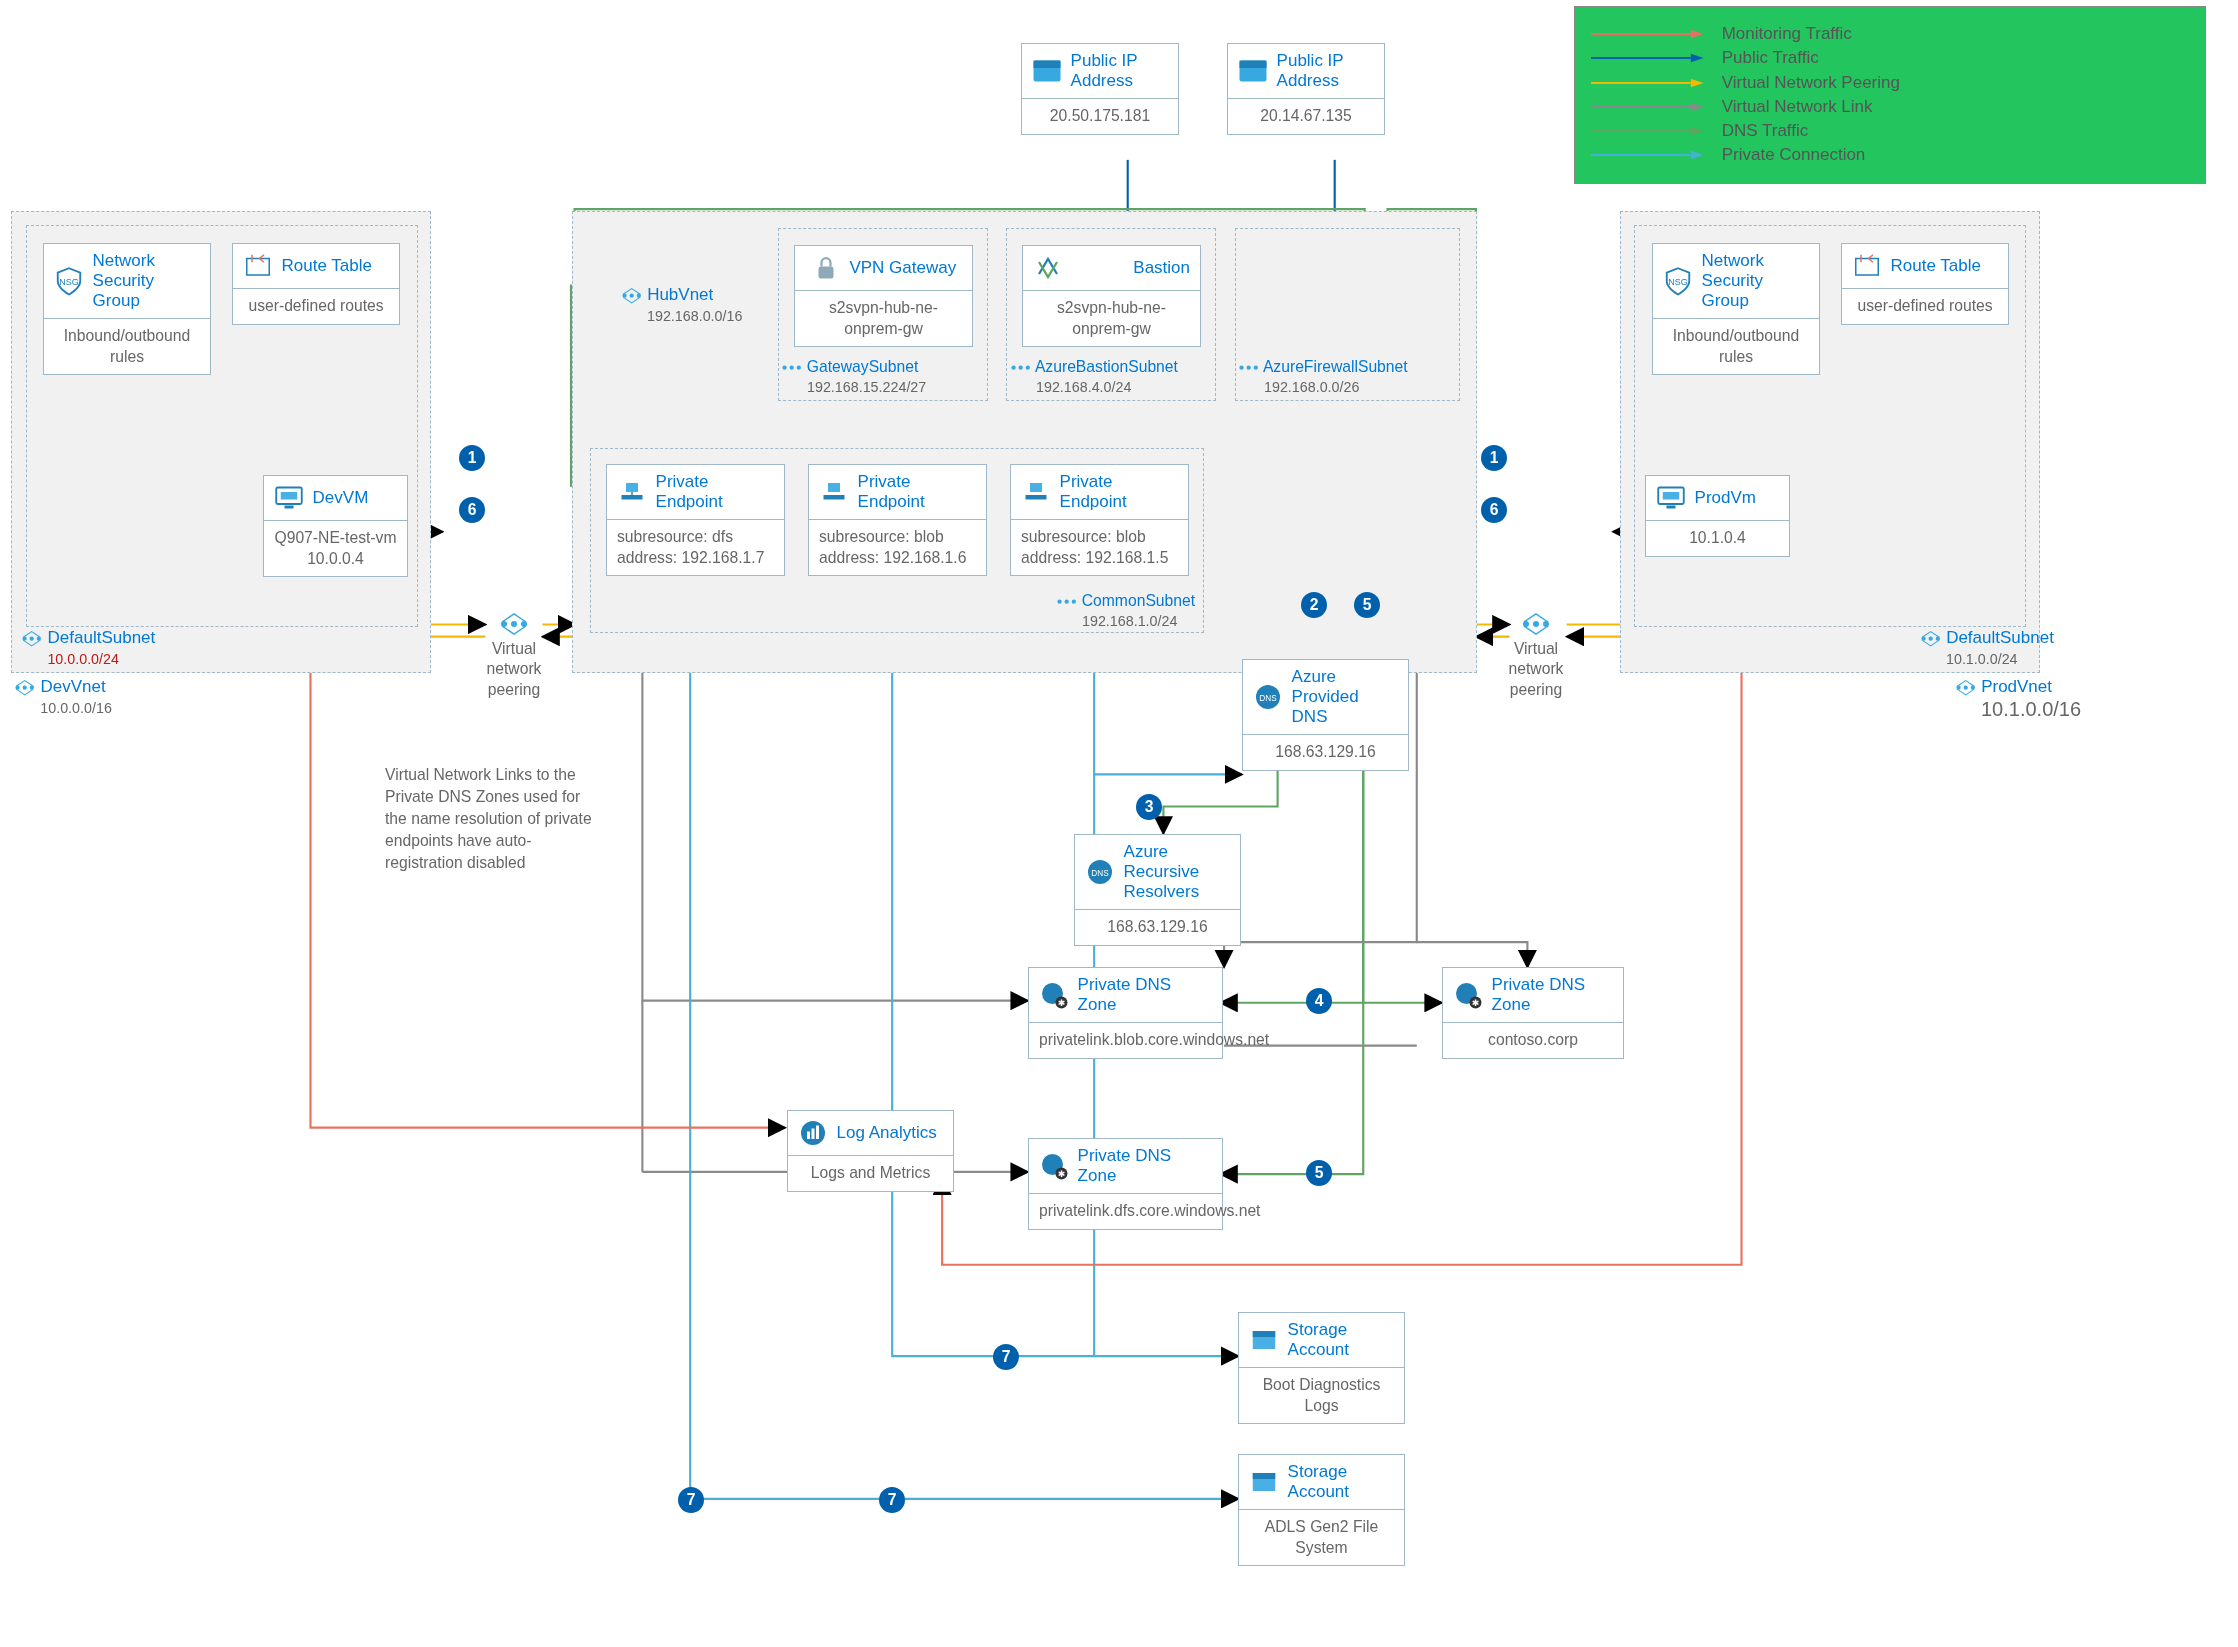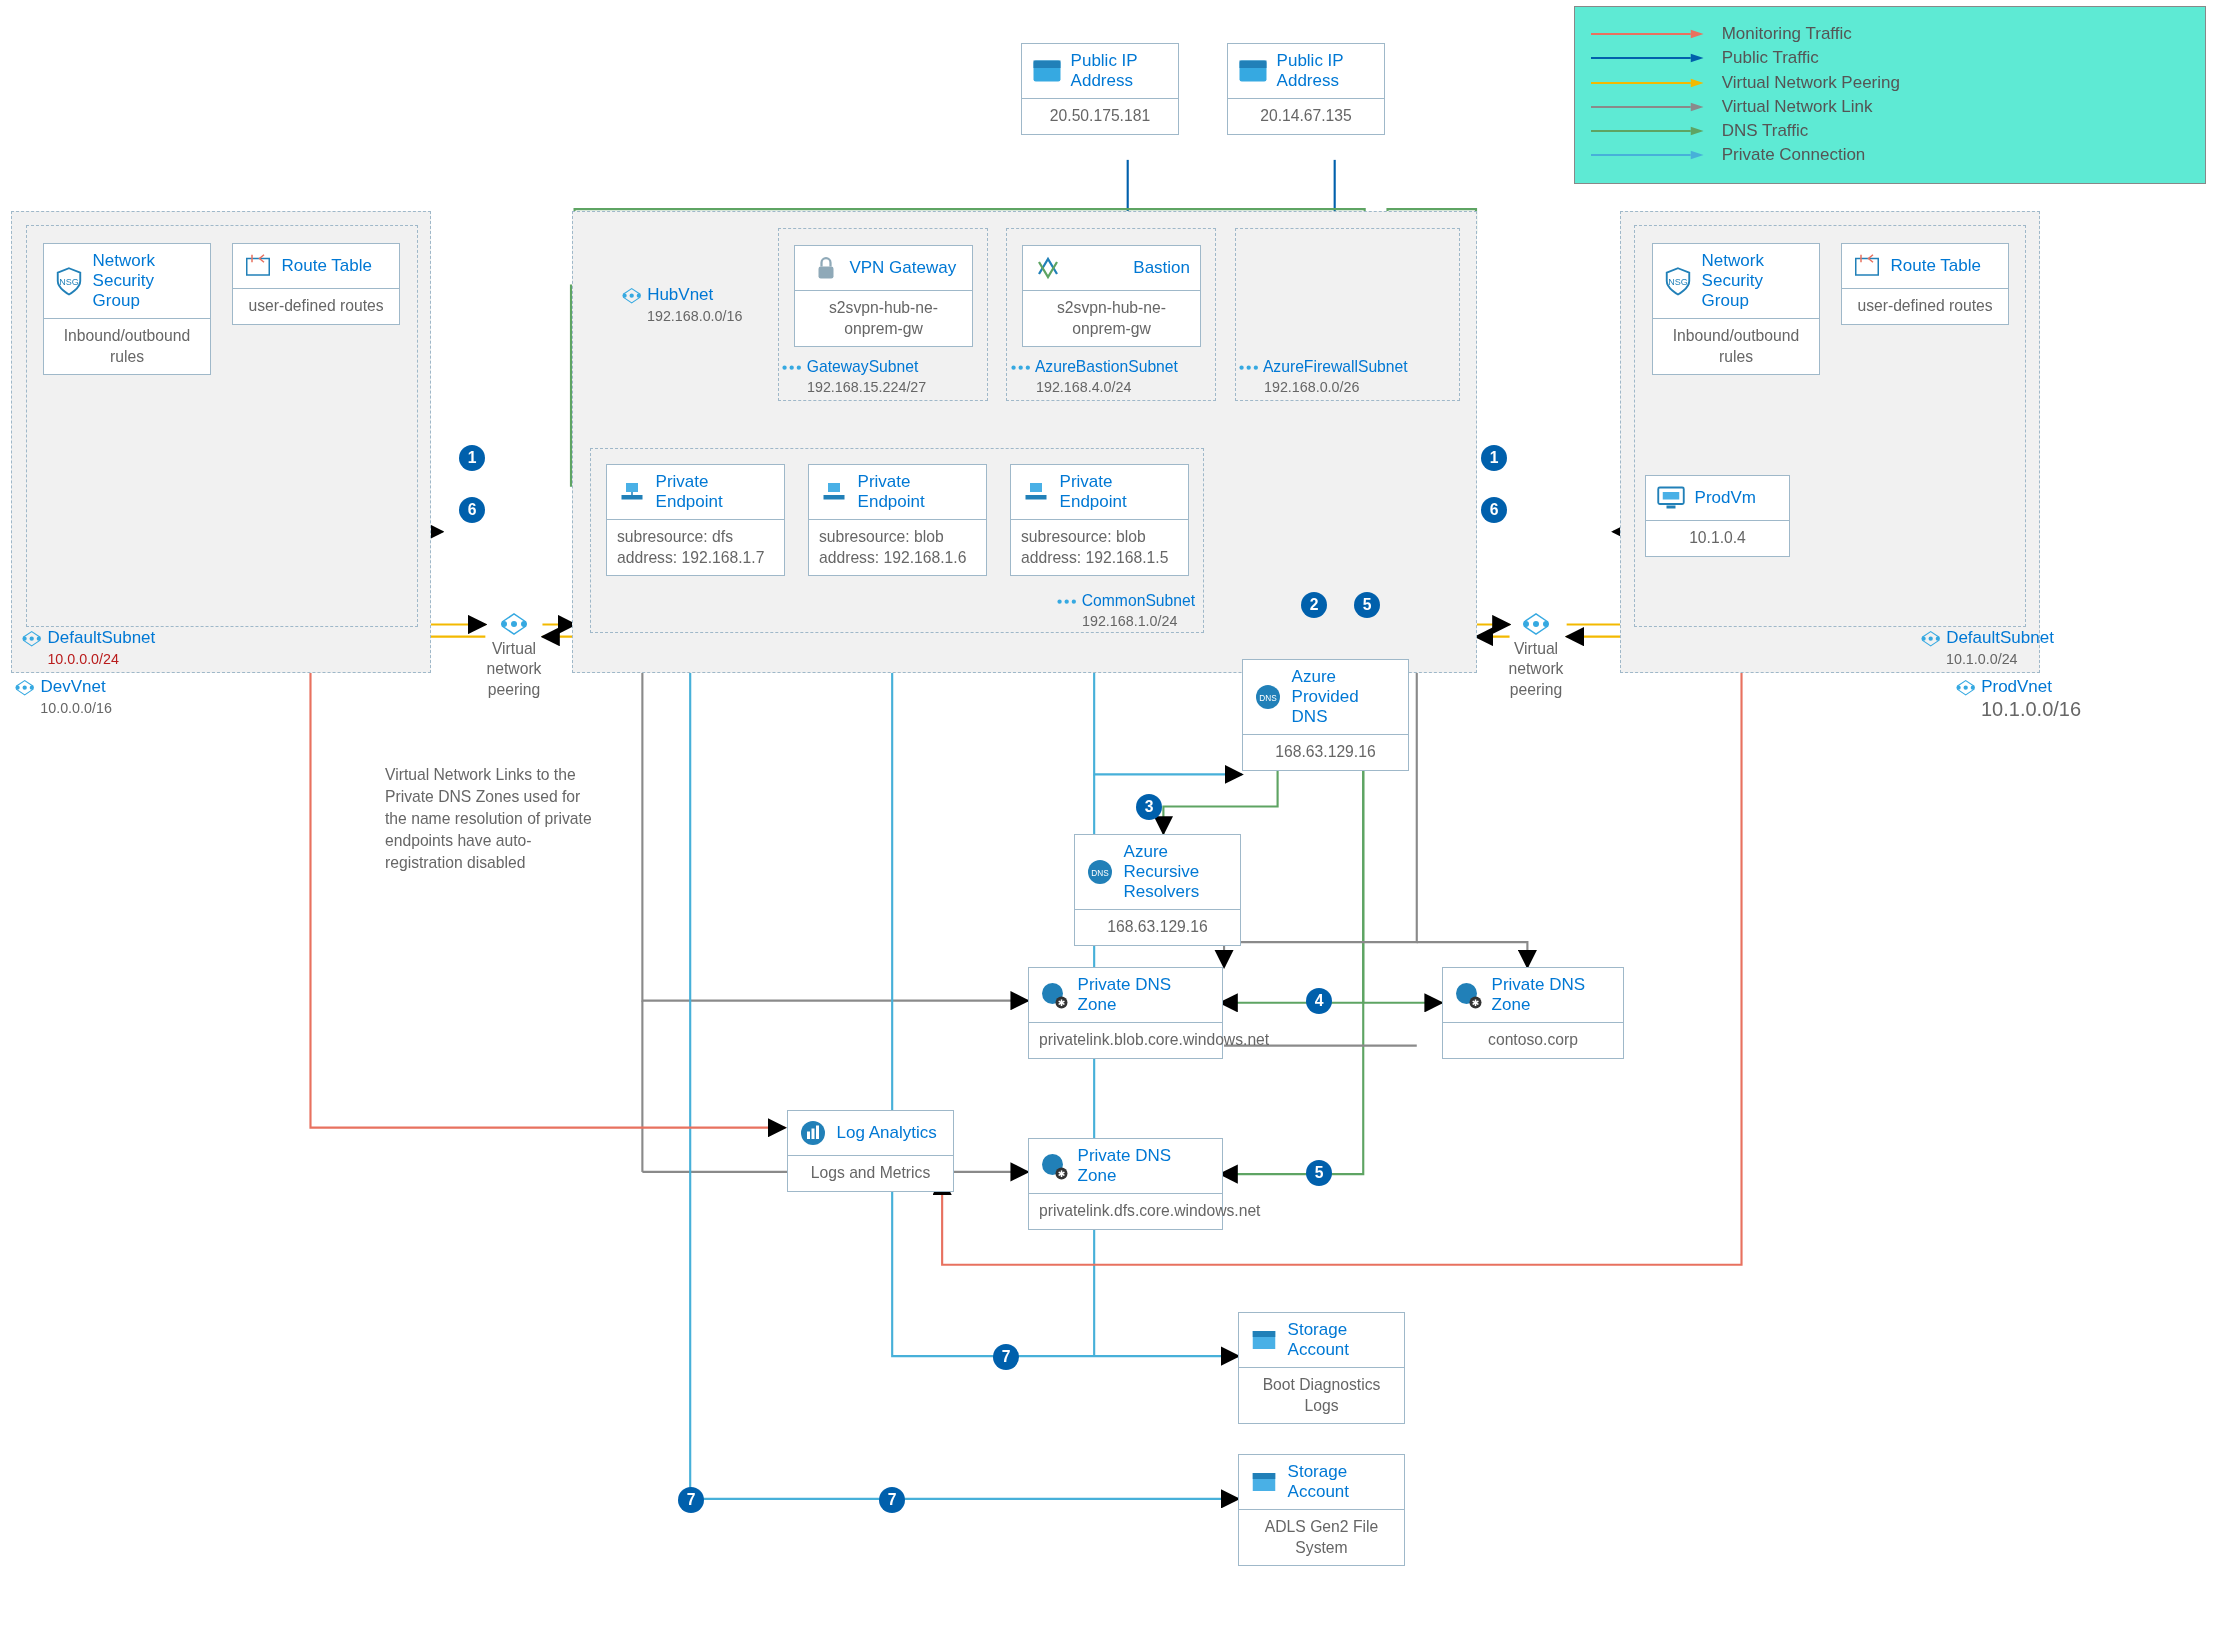--- a/index.html
+++ b/index.html
@@ -7,21 +7,21 @@
 .box{position:absolute;border:1.4px solid #9fb8c9;background:#fff;text-align:center;color:#666}
 .box .hdr{display:flex;align-items:center;justify-content:flex-start;padding:7.1px 10px;gap:8.6px}
 .box .sub{border-top:1.4px solid #9fb8c9;padding:7.1px 10px;font-size:15.7px;line-height:1.3}
 .hdr .t{color:#0078d4;font-size:17px;text-align:left}
 .ic{width:30px;height:30px;display:inline-block;flex:0 0 30px}
 .group{position:absolute;background:#f1f1f1;border:1.4px dashed #9fb8c9}
 .lbl{position:absolute;color:#666;font-size:15.7px;line-height:1.3}
 .vnetlbl{position:absolute;color:#0078d4;font-size:17px}
 .vneticon{width:21.4px;height:21.4px;display:inline-block;vertical-align:middle}
 .badge{position:absolute;width:26px;height:26px;border-radius:50%;background:#0060ac;color:#fff;display:flex;align-items:center;justify-content:center;font-weight:600;font-size:15.7px}
-.legend{position:absolute;border:1.4px solid #888;background:#5eead4;padding:13px 15.7px}
+.legend{position:absolute;border:1.4px solid #888;background:#22c55e;padding:13px 15.7px}
 .legend .row{display:flex;align-items:center;gap:17px;margin:4.3px 0;color:#555;font-size:17px}
 .legend svg{width:114px;height:10px}
 .note{position:absolute;color:#666;font-size:15.7px;line-height:1.4;width:221px}
 
 .svglayer{position:absolute;left:0;top:0;width:2239px;height:1648px}
 </style>
 </head>
 <body>
 
 <div class="canvas">
@@ -185,20 +185,31 @@
 </div>
 <div class="box" style="left:232px;top:243px;width:166px">
   <div class="hdr">
         <span class="ic"><svg viewBox="0 0 40 40">
             <rect x="5" y="10" width="30" height="22" fill="#fff" stroke="#2180b8" stroke-width="2"></rect>
             <path d="M12 5 L12 15 M28 5 L22 10 L28 15" stroke="#e8715f" stroke-width="2" fill="none"></path>
           </svg></span>
         <span class="t">Route Table</span>
       </div>
   <div class="sub">user-defined routes</div>
+</div>
+<div class="box" style="left:263px;top:475px;width:143px">
+  <div class="hdr">
+        <span class="ic"><svg viewBox="0 0 40 40">
+            <rect x="3" y="6" width="34" height="22" rx="2" fill="none" stroke="#2180b8" stroke-width="2.5"></rect>
+            <rect x="9" y="12" width="22" height="10" fill="#49b0e6"></rect>
+            <rect x="14" y="30" width="12" height="4" fill="#2180b8"></rect>
+          </svg></span>
+        <span class="t">DevVM</span>
+      </div>
+  <div class="sub"><span>Q907-NE-test-vm</span><br><span>10.0.0.4</span></div>
 </div>
 
 <div class="group" style="left:1620px;top:211px;width:418px;height:460px"></div>
 <div class="group" style="left:1634px;top:225px;width:390px;height:400px"></div>
 <div class="vnetlbl" style="left:1920px;top:628px"><span class="vneticon"><svg viewBox="0 0 30 30">
           <circle cx="5" cy="15" r="3" fill="#36a9e1"></circle>
           <circle cx="15" cy="15" r="3" fill="#36a9e1"></circle>
           <circle cx="25" cy="15" r="3" fill="#36a9e1"></circle>
           <path d="M3,13 L15,5 L27,13 M3,17 L15,25 L27,17" stroke="#36a9e1" fill="none" stroke-width="1.5"></path>
         </svg></span> <span>DefaultSubnet</span><br><span style="font-size:14.3px;color:#666;margin-left:26px">10.1.0.0/24</span></div>

